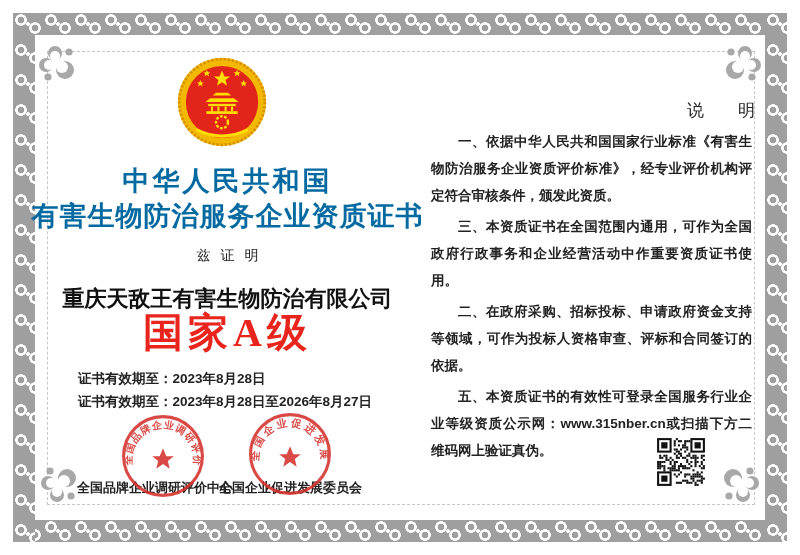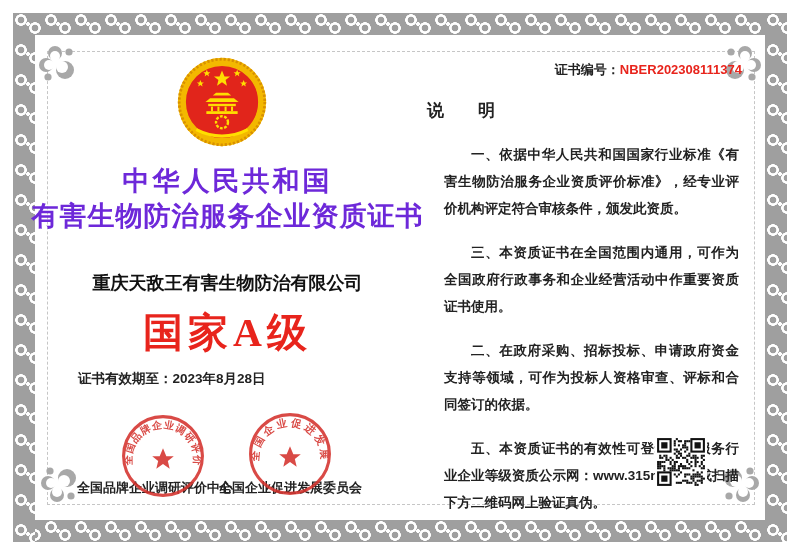--- a/index.html
+++ b/index.html
@@ -22,46 +22,46 @@
                border:1px dashed #c6c6c6;}
 
   .corner{position:absolute;width:40px;height:40px;}
   .corner.tl{left:38px;top:44px;}
   .corner.tr{left:722px;top:44px;transform:scaleX(-1);}
   .corner.bl{left:40px;top:464px;transform:scaleY(-1);}
   .corner.br{left:720px;top:464px;transform:scale(-1,-1);}
 
   
   .emblem{position:absolute;left:176px;top:56px;}
-  .title-line{position:absolute;left:30px;width:395px;text-align:center;font-weight:bold;color:#6d28d9;}
+  .title-line{position:absolute;left:30px;width:395px;text-align:center;font-weight:bold;color:#0369a1;}
   .title-1{top:163px;font-size:27px;letter-spacing:3px;}
   .title-2{top:198px;font-size:27px;letter-spacing:1px;text-align:center;}
   .certify{position:absolute;left:30px;width:395px;top:247px;text-align:center;
            font-size:14px;letter-spacing:10px;text-indent:10px;color:#222;}
-  .company{position:absolute;left:30px;width:395px;top:271px;text-align:center;
-           font-size:18px;font-weight:bold;color:#111;}
+  .company{position:absolute;left:30px;width:395px;top:284px;text-align:center;
+           font-size:22px;font-weight:bold;color:#111;}
   .grade{position:absolute;left:30px;width:395px;top:305px;text-align:center;
          font-family:"Liberation Serif","DejaVu Serif",serif;
          font-size:40px;font-weight:bold;letter-spacing:5px;color:#e8241c;}
   .dates{position:absolute;left:78px;top:367px;font-size:13.5px;font-weight:bold;line-height:23px;color:#222;}
   .seal-label{position:absolute;top:479px;font-size:13px;font-weight:bold;color:#222;text-align:center;}
   .seal-label.l1{left:50px;width:210px;}
   .seal-label.l2{left:203px;width:175px;}
   .seal{position:absolute;opacity:.88;}
   .seal.s1{left:119px;top:412px;}
   .seal.s2{left:246px;top:410px;}
 
   
   .cert-no{position:absolute;left:460px;top:61px;width:282px;text-align:right;
            font-size:13px;font-weight:bold;color:#222;}
   .cert-no .num{color:#e8241c;}
-  .notes-heading{position:absolute;left:427px;top:99px;width:328px;text-align:left;
-                 font-size:17px;font-weight:bold;color:#222;}
+  .notes-heading{position:absolute;left:427px;top:99px;width:328px;text-align:right;
+                 font-size:17px;font-weight:normal;color:#222;}
   .notes{position:absolute;left:427px;top:124px;width:329px;}
-  .notes p{margin:17px;text-indent:2em;text-align:justify;font-size:13.5px;line-height:27px;
+  .notes p{margin:4px;text-indent:2em;text-align:justify;font-size:13.5px;line-height:27px;
            font-weight:bold;color:#222;}
   .qr{position:absolute;left:655px;top:436px;}
 </style>
 </head>
 <body>
 
 <div class="cert">
 
   <div class="band top"></div>
   <div class="band bottom"></div>
@@ -136,25 +136,27 @@
       <rect x="52.8" y="55" width="2.2" height="5"></rect>
         <rect x="59.8" y="55" width="2.2" height="5"></rect>
       <rect x="33" y="60" width="34" height="3"></rect>
     </g>
     <circle cx="50" cy="72" r="6.5" fill="none" stroke="#ffde00" stroke-width="2.6" stroke-dasharray="3 1.6"></circle>
     <path d="M22 80 Q50 94 78 80" fill="none" stroke="#ffde00" stroke-width="3.5"></path>
   </svg>
 
   <div class="title-line title-1">中华人民共和国</div>
   <div class="title-line title-2">有害生物防治服务企业资质证书</div>
+  <div class="certify">兹证明</div>
   <div class="company">重庆天敌王有害生物防治有限公司</div>
   <div class="grade">国家A级</div>
 
   <div class="dates">
     <div><span>证书有效期至：</span><span>2023年8月28日</span></div>
+    <div><span>证书有效期至：</span><span>2023年8月28日至2026年8月27日</span></div>
   </div>
 
   <div class="seal-label l1">全国品牌企业调研评价中心</div>
   <div class="seal-label l2">全国企业促进发展委员会</div>
 
   <svg class="seal s1" width="88" height="88" viewBox="0 0 96 96">
     <defs>
         <path id="arc0" d="M 15,60 A 34,34 0 1 1 81,60" fill="none"></path>
       </defs>
     <circle cx="48" cy="48" r="43" fill="none" stroke="#d4322d" stroke-width="3.4"></circle>
@@ -167,23 +169,20 @@
     <defs>
         <path id="arc1" d="M 15,60 A 34,34 0 1 1 81,60" fill="none"></path>
       </defs>
     <circle cx="48" cy="48" r="43" fill="none" stroke="#d4322d" stroke-width="3.4"></circle>
     <polygon transform="translate(48,52) scale(1.55)" fill="#d4322d" points="0,-8 2.35,-2.47 7.6,-2.47 3.4,1 4.7,6.47 0,3 -4.7,6.47 -3.4,1 -7.6,-2.47 -2.35,-2.47"></polygon>
     <text font-size="11.5" font-weight="bold" fill="#d4322d" letter-spacing="3">
       <textPath href="#arc1" startOffset="4">全国企业促进发展委员会</textPath>
     </text>
   </svg>
 
-  <div class="cert-no">
-    <span>证书编号：</span><span class="num">NBER202308111374</span>
-  </div>
   <div class="notes-heading">说　　明</div>
   <div class="notes">
     <p>一、依据中华人民共和国国家行业标准《有害生物防治服务企业资质评价标准》，经专业评价机构评定符合审核条件，颁发此资质。</p>
     <p>三、本资质证书在全国范围内通用，可作为全国政府行政事务和企业经营活动中作重要资质证书使用。</p>
     <p>二、在政府采购、招标投标、申请政府资金支持等领域，可作为投标人资格审查、评标和合同签订的依据。</p>
     <p>五、本资质证书的有效性可登录全国服务行业企业等级资质公示网：www.315nber.cn或扫描下方二维码网上验证真伪。</p>
   </div>
 
   <svg id="qr-svg" class="qr" width="52" height="52" viewBox="0 0 25 25">
     <rect x="0" y="0" width="25" height="25" fill="#ffffff"></rect>

